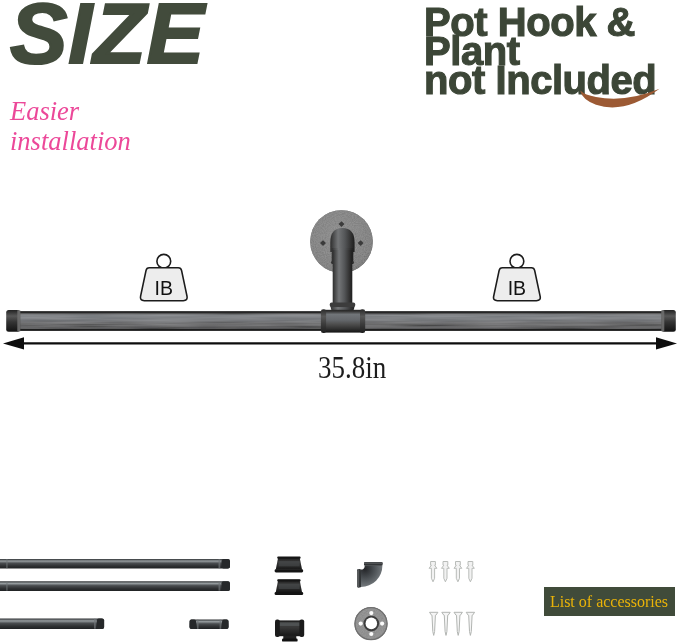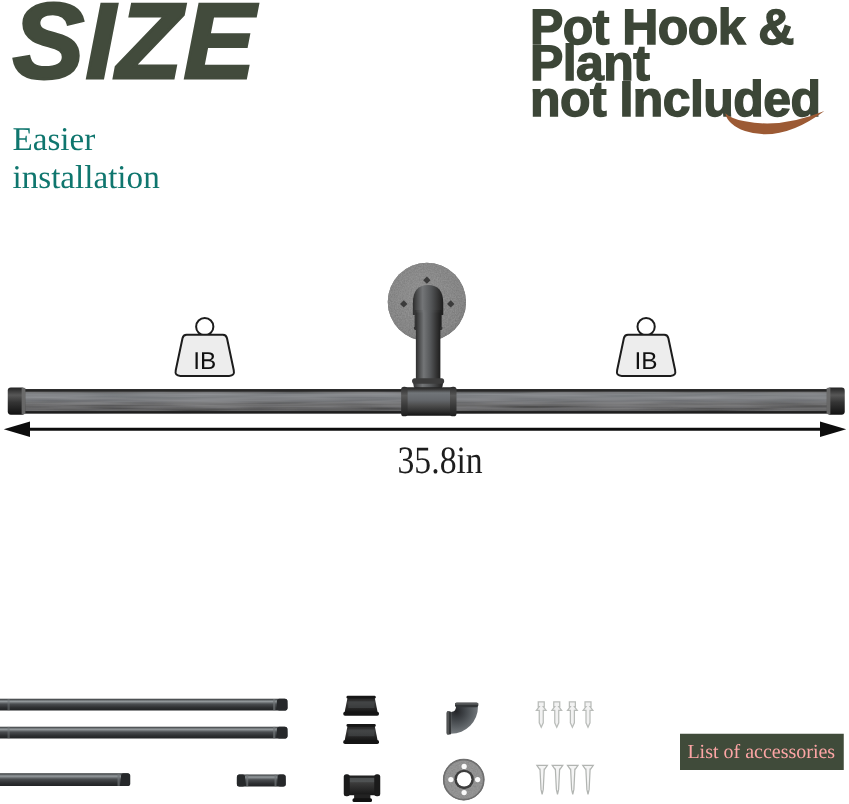--- a/index.html
+++ b/index.html
@@ -5,21 +5,21 @@
   html,body{margin:0;padding:0;}
   body{width:679px;height:643px;position:relative;background:#ffffff;overflow:hidden;
        font-family:"Liberation Sans",sans-serif;}
   .abs{position:absolute;}
 </style>
 </head>
 <body>
 
 <div class="abs" style="left:10px;top:-16px;color:#424b3c;font-family:'Liberation Sans',sans-serif;font-weight:bold;font-style:italic;font-size:86px;letter-spacing:1px;-webkit-text-stroke:2.2px #424b3c;">SIZE</div>
 
-<div class="abs" style="left:10px;top:97px;color:#0f766e;font-family:'Liberation Serif',serif;font-size:26.5px;line-height:29.5px;">Easier<br>installation</div>
+<div class="abs" style="left:10px;top:97px;color:#ec4899;font-family:'Liberation Serif',serif;font-size:26.5px;line-height:29.5px;font-style:italic;">Easier<br>installation</div>
 
 <div class="abs" style="left:424px;top:7.5px;color:#3c4637;font-family:'Liberation Sans',sans-serif;font-weight:bold;font-size:40px;line-height:29.2px;-webkit-text-stroke:1.1px #3c4637;letter-spacing:-0.45px;">Pot Hook &amp; Plant<br>not Included</div>
 
 <svg class="abs" style="left:575px;top:84px;" width="92" height="30" viewBox="0 0 92 30">
   <path d="M5.2,6.5 Q7,15.5 21,20.8 Q50,30.5 84.5,4.8 Q50,19 21,13 Q10,11 5.2,6.5 Z" fill="#9c5a34"></path>
 </svg>
 
 <svg class="abs" style="left:0;top:0;" width="679" height="643" viewBox="0 0 679 643">
   <defs>
     <linearGradient id="pipeV" x1="0" y1="0" x2="0" y2="1">
@@ -259,13 +259,13 @@
       </g>
     <g transform="translate(458.2,0)">
         <path d="M-4.2,612.3 L4.2,612.3 L2.1,615.3 L1.7,615.3 L0.9,631.5 L0,635.4 L-0.9,631.5 L-1.7,615.3 L-2.1,615.3 Z"></path>
       </g>
     <g transform="translate(470.4,0)">
         <path d="M-4.2,612.3 L4.2,612.3 L2.1,615.3 L1.7,615.3 L0.9,631.5 L0,635.4 L-0.9,631.5 L-1.7,615.3 L-2.1,615.3 Z"></path>
       </g>
   </g>
 </svg>
 
-<div class="abs" style="left:543.5px;top:586.5px;width:131px;height:29.5px;background:#404b3a;color:#fca5a5;font-family:'Liberation Serif',serif;font-size:16px;text-align:center;line-height:29.5px;">List of accessories</div>
+<div class="abs" style="left:543.5px;top:586.5px;width:131px;height:29.5px;background:#404b3a;color:#eab308;font-family:'Liberation Serif',serif;font-size:16px;text-align:center;line-height:29.5px;">List of accessories</div>
 
 </body></html>

